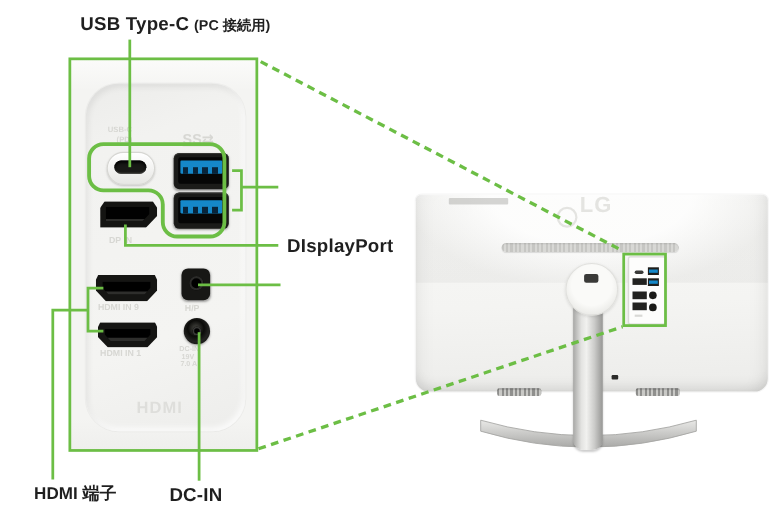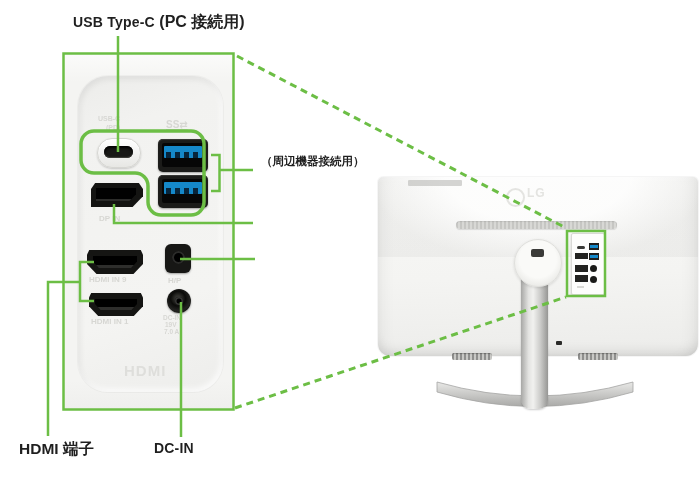--- a/index.html
+++ b/index.html
@@ -1,22 +1,22 @@
 <!DOCTYPE html>
 <html><head>
 <meta charset="utf-8">
 <style>
   html,body{margin:0;padding:0;background:#ffffff;}
   #stage{position:relative;width:700px;height:479px;background:#ffffff;overflow:hidden;
          font-family:"Liberation Sans","DejaVu Sans",sans-serif;}
   .abs{position:absolute;}
   
   .lbl{color:#1f1f1f;font-weight:bold;white-space:nowrap;}
-  .lbl-main{font-size:14px;letter-spacing:.2px;}
-  .lbl-note{font-size:16px;}
+  .lbl-main{font-size:17px;letter-spacing:.2px;}
+  .lbl-note{font-size:13px;}
   .lbl-jp{font-size:15.5px;}
   .lbl-sub{font-size:11.5px;}
   
   #panel{left:64px;top:54px;width:169px;height:355px;background:linear-gradient(180deg,#fbfbfa,#f4f4f2 8%,#f4f4f2 92%,#efefed);}
   #panel-recess{left:78px;top:76px;width:145px;height:316px;border-radius:30px;
     background:linear-gradient(160deg,#ececea 0%,#f2f2f0 18%,#f4f4f2 70%,#ededeb 100%);
     box-shadow:inset 2px 3px 6px rgba(0,0,0,.07), inset -2px -3px 6px rgba(255,255,255,.8), 0 0 0 1px rgba(0,0,0,.03);}
   .emboss{color:#d7d7d3;font-weight:bold;white-space:nowrap;}
   
   #usbc-outer{left:97px;top:138px;width:42px;height:28px;border-radius:15px;
@@ -46,21 +46,21 @@
   #dc-hole{left:175px;top:297px;width:8px;height:8px;border-radius:50%;background:#000;box-shadow:inset 0 0 0 1.5px #383836;}
   
   #monitor{left:378px;top:177px;width:320px;height:179px;border-radius:5px 5px 12px 12px;
     background:linear-gradient(178deg,#f8f8f6 0%,#f4f4f2 55%,#ececea 100%);
     box-shadow:inset 14px 0 20px -16px rgba(0,0,0,.10), inset -14px 0 20px -16px rgba(0,0,0,.12),
                inset 0 -10px 14px -9px rgba(0,0,0,.16), inset 0 4px 6px -4px #fff, 0 0 0 1px rgba(0,0,0,.04);}
   #monitor-facet{left:378px;top:177px;width:320px;height:80px;
     background:radial-gradient(ellipse at 50% 0%,rgba(255,255,255,.7) 0 40%,rgba(0,0,0,.035) 75%);border-radius:5px 5px 0 0;}
   #sticker{left:408px;top:180px;width:54px;height:6px;background:#b4b4b1;opacity:.55;border-radius:1px;filter:blur(.4px);}
   #lg-circle{left:506px;top:188px;width:15px;height:15px;border:2.5px solid #e4e4e1;border-radius:50%;}
-  #lg-text{left:527px;top:186px;font-size:12px;font-weight:bold;color:#e4e4e1;letter-spacing:1px;}
+  #lg-text{left:527px;top:176px;font-size:20px;font-weight:bold;color:#e4e4e1;letter-spacing:1px;}
   #vent-strip{left:456px;top:221px;width:161px;height:8px;border-radius:4px;
     background:repeating-linear-gradient(90deg,#c6c6c3 0 2px,#d8d8d5 2px 4px);box-shadow:0 1px 1px rgba(0,0,0,.12), inset 0 1px 1px rgba(0,0,0,.08);}
   #plate{left:571px;top:233px;width:32px;height:60px;background:#fdfdfc;border:1px solid #d9d9d6;border-radius:2px;
     box-shadow:0 1px 2px rgba(0,0,0,.12);}
   .mini{position:absolute;}
   .mini-blue{background:#1e1e1c;}
   .mini-blue::after{content:"";position:absolute;left:1px;top:2px;right:1px;height:3px;background:#1588c9;}
   #kensington{left:556px;top:341px;width:6px;height:4px;background:#2b2b29;border-radius:1px;}
   .vent-bottom{top:353px;width:40px;height:7px;border-radius:2px;
     background:repeating-linear-gradient(90deg,#8f8f8d 0 2px,#c9c9c6 2px 4px);box-shadow:inset 0 1px 1px rgba(0,0,0,.25);}
@@ -78,21 +78,21 @@
 </head>
 <body>
 
 <div id="stage">
 
   <div class="abs z1" id="panel"></div>
   <div class="abs z1" id="panel-recess"></div>
 
   <div class="abs z2 emboss" style="left:98px;top:115px;font-size:7px;">USB-C</div>
   <div class="abs z2 emboss" style="left:106px;top:124px;font-size:7px;">(PD)</div>
-  <div class="abs z2 emboss" style="left:166px;top:119px;font-size:10px;text-decoration:underline;">SS⇄</div>
+  <div class="abs z2 emboss" style="left:166px;top:119px;font-size:13px;text-decoration:underline;">SS⇄</div>
   <div class="abs z2 emboss" style="left:99px;top:214px;font-size:8px;">DP IN</div>
   <div class="abs z2 emboss" style="left:89px;top:275px;font-size:8px;">HDMI IN 9</div>
   <div class="abs z2 emboss" style="left:91px;top:317px;font-size:8px;">HDMI IN 1</div>
   <div class="abs z2 emboss" style="left:168px;top:276px;font-size:8px;">H/P</div>
   <div class="abs z2 emboss" style="left:163px;top:314px;font-size:6.5px;">DC-IN</div>
   <div class="abs z2 emboss" style="left:165px;top:321px;font-size:6.5px;">19V</div>
   <div class="abs z2 emboss" style="left:164px;top:328px;font-size:6.5px;">7.0 A</div>
   <div class="abs z2 emboss" style="left:124px;top:362px;font-size:15px;letter-spacing:1px;color:#dededb;">HDMI</div>
 
   <div class="abs z2" id="usbc-outer"></div>
@@ -185,26 +185,28 @@
       <path d="M181,302 V437"></path>
     </g>
   </svg>
 
   <div class="abs lbl" style="left:73px;top:12px;z-index:11;">
     <span class="lbl-main">USB Type-C</span>
     <span class="lbl-note">(PC 接続用)</span>
   </div>
 
   <div class="abs lbl" style="left:261px;top:152px;z-index:11;">
-    <div class="lbl-sub" style="margin-top:2px;">（周辺機器接続用）</div>
-  </div>
-
-
-
-  <div class="abs lbl lbl-jp" style="left:19px;top:439px;z-index:11;">
+  </div>
+
+  <div class="abs lbl lbl-main" style="left:261px;top:214px;z-index:11;">
+    <span>DIsplayPort</span>
+  </div>
+
+
+  <div class="abs lbl lbl-jp" style="left:31px;top:439px;z-index:11;">
     <span>HDMI 端子</span>
   </div>
 
   <div class="abs lbl lbl-main" style="left:154px;top:440px;z-index:11;">
     <span>DC-IN</span>
   </div>
 
 </div>
 
 </body></html>

